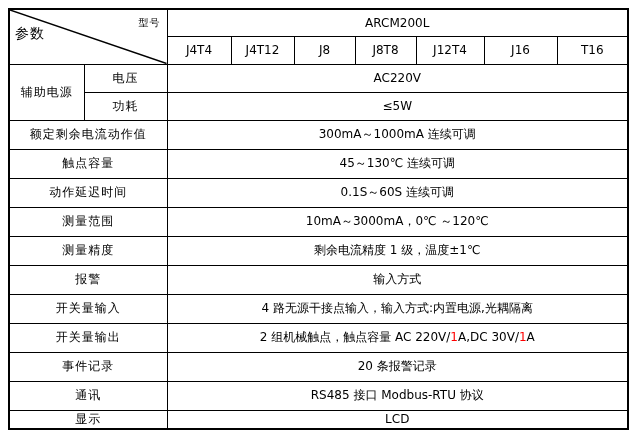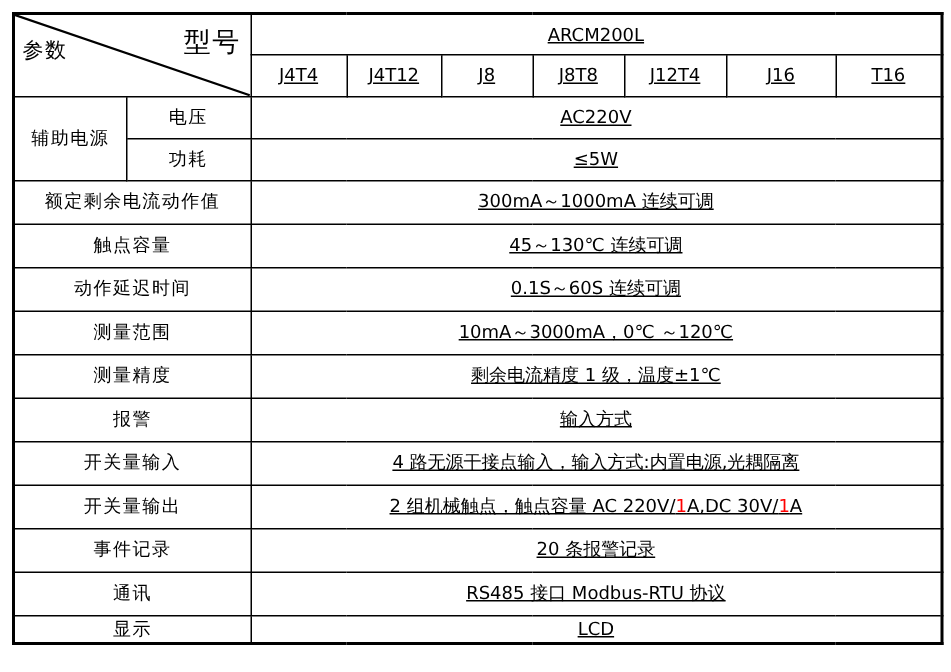--- a/index.html
+++ b/index.html
@@ -31,40 +31,39 @@
     padding: 0 2px;
     overflow: hidden;
     white-space: nowrap;
   }
   td.label-cell {
     letter-spacing: 1px;
     font-size: 12.5px;
   }
   td.value-cell {
     font-size: 12px;
-    text-decoration: underline;
   }
   
   td.diag-cell {
     position: relative;
     padding: 0;
   }
   .diag-cell svg {
     position: absolute;
     left: 0;
     top: 0;
     width: 100%;
     height: 100%;
     display: block;
   }
   .diag-top {
     position: absolute;
     top: 6px;
     right: 6px;
-    font-size: 18px;
+    font-size: 10px;
     letter-spacing: 1px;
   }
   .diag-bottom {
     position: absolute;
     bottom: 21px;
     left: 5px;
     font-size: 14px;
     letter-spacing: 1px;
   }
   

